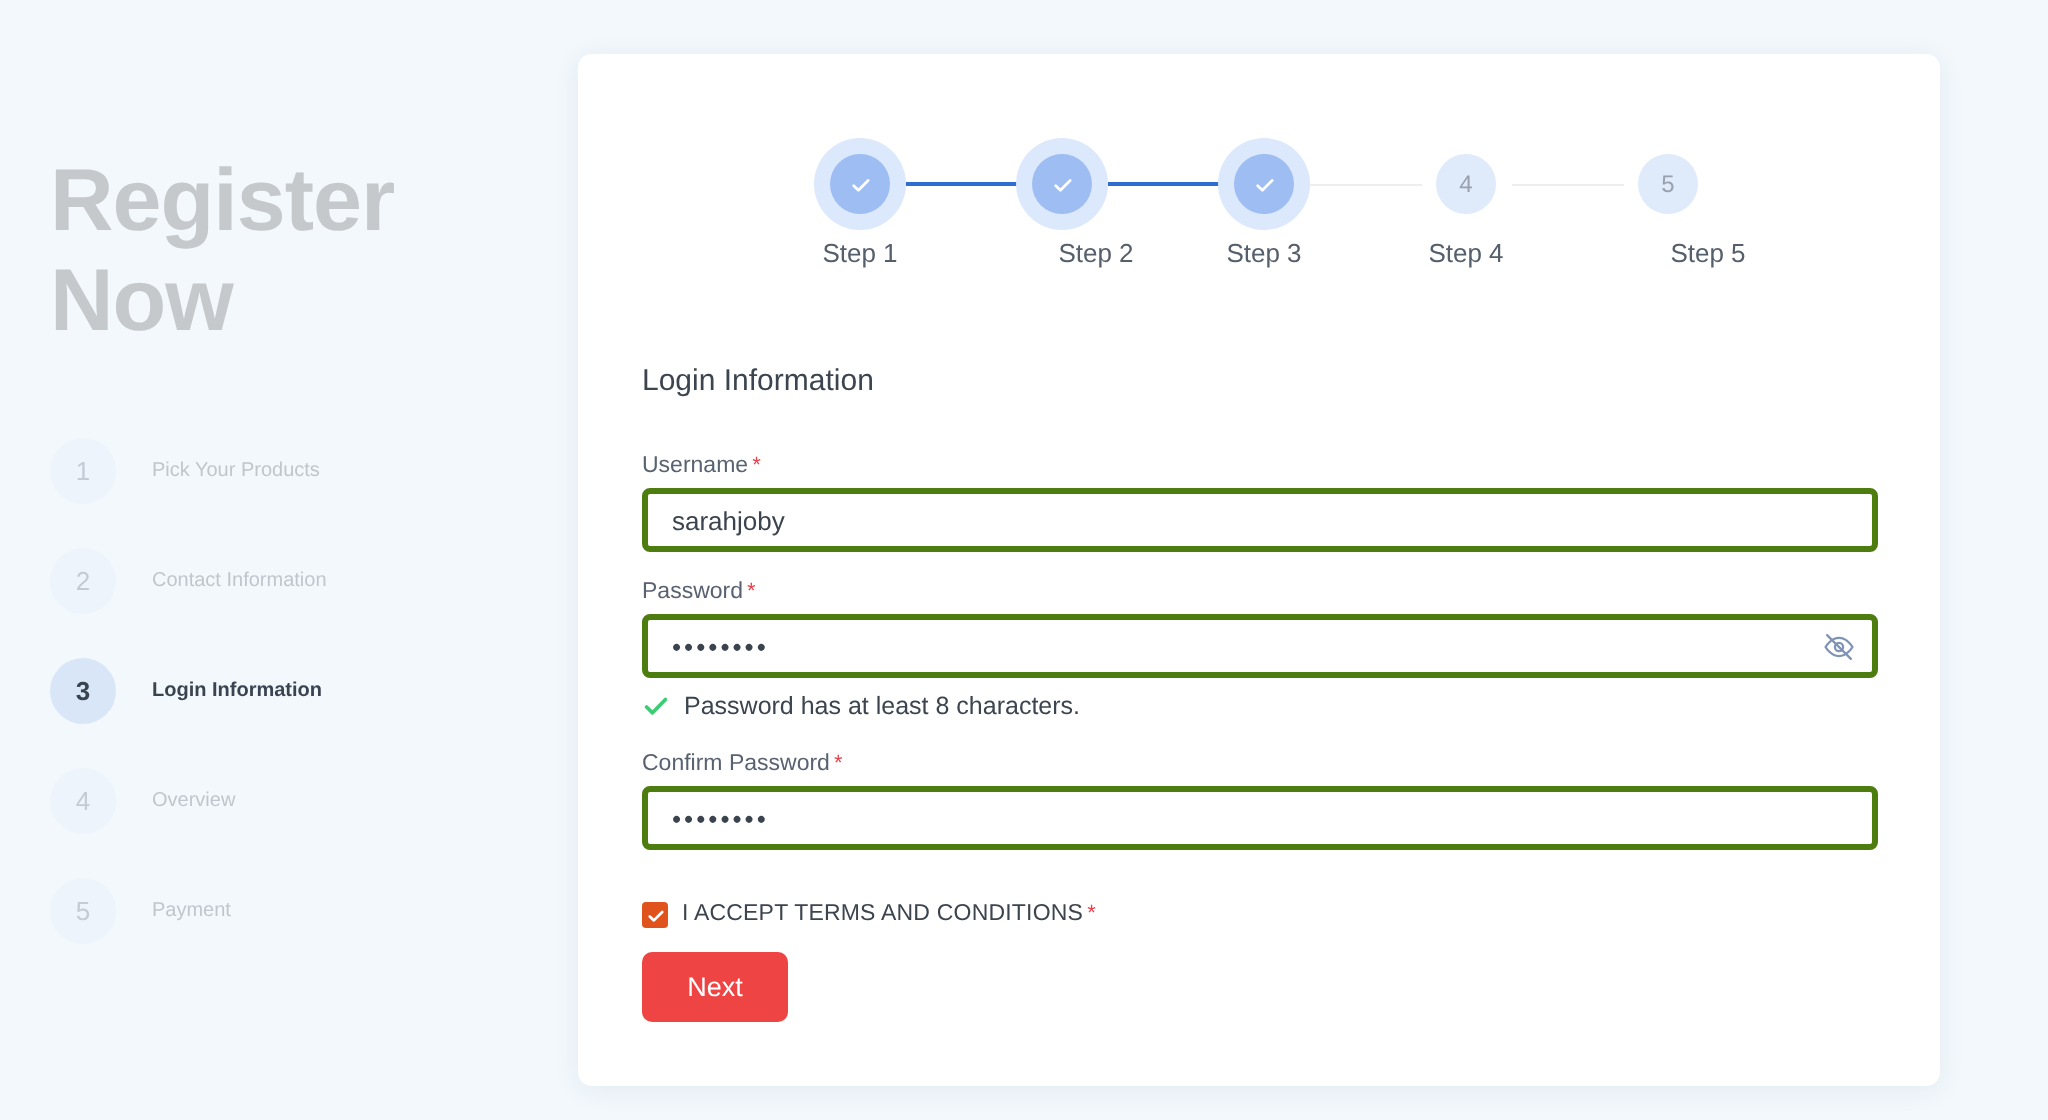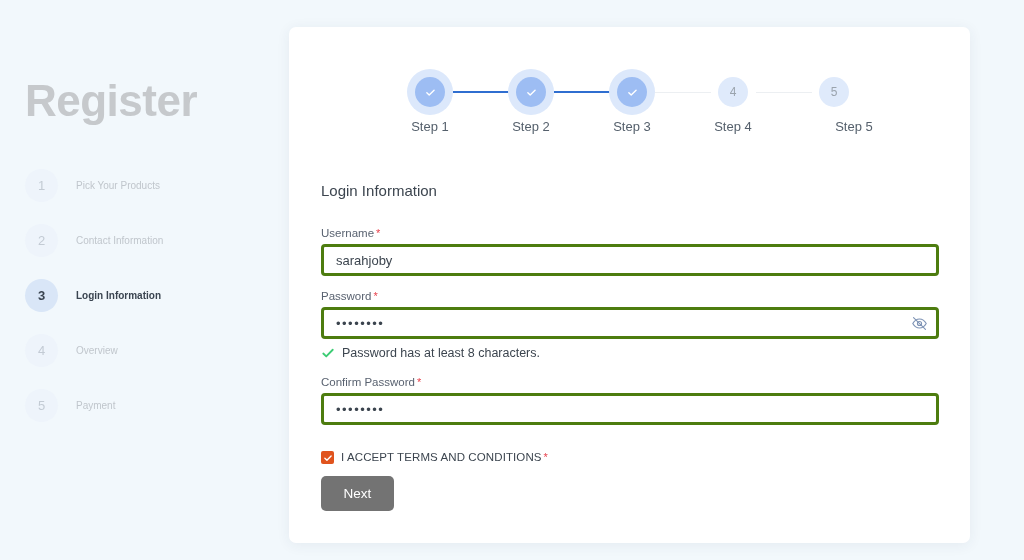--- a/index.html
+++ b/index.html
@@ -286,32 +286,33 @@
     height: 35px;
   }
 
   .btn-back {
     background: #212529;
     color: #f1f1f1;
     width: 73px;
   }
 
   .btn-next {
-    background: #737373;
+    background: #ef4444;
     color: #ffffff;
     width: 73px;
   }
 </style>
 </head>
 <body>
 
 <div class="left-panel">
 
   <div class="brand-title">
     <div>Register</div>
+    <div>Now</div>
   </div>
 
   <div class="side-steps">
 
     <div class="side-step">
       <span class="side-step-num">1</span>
       <span class="side-step-label">Pick Your Products</span>
     </div>
 
     <div class="side-step">
@@ -364,21 +365,21 @@
         <div class="step-halo">
           <div class="step-circle">
             <span class="step-check">
               <svg width="13" height="13" viewBox="0 0 16 16">
                   <path d="M3.5 8.4 L6.4 11.2 L12.4 5.2" fill="none" stroke="#ffffff" stroke-width="1.7" stroke-linecap="round" stroke-linejoin="round"></path>
                 </svg>
             </span>
           </div>
         </div>
       </div>
-      <div class="step-label" style="left:69px;">Step 2</div>
+      <div class="step-label" style="left:86px;">Step 2</div>
 
       <div class="step-node done" style="left:202px;">
         <div class="step-halo">
           <div class="step-circle">
             <span class="step-check">
               <svg width="13" height="13" viewBox="0 0 16 16">
                   <path d="M3.5 8.4 L6.4 11.2 L12.4 5.2" fill="none" stroke="#ffffff" stroke-width="1.7" stroke-linecap="round" stroke-linejoin="round"></path>
                 </svg>
             </span>
           </div>

